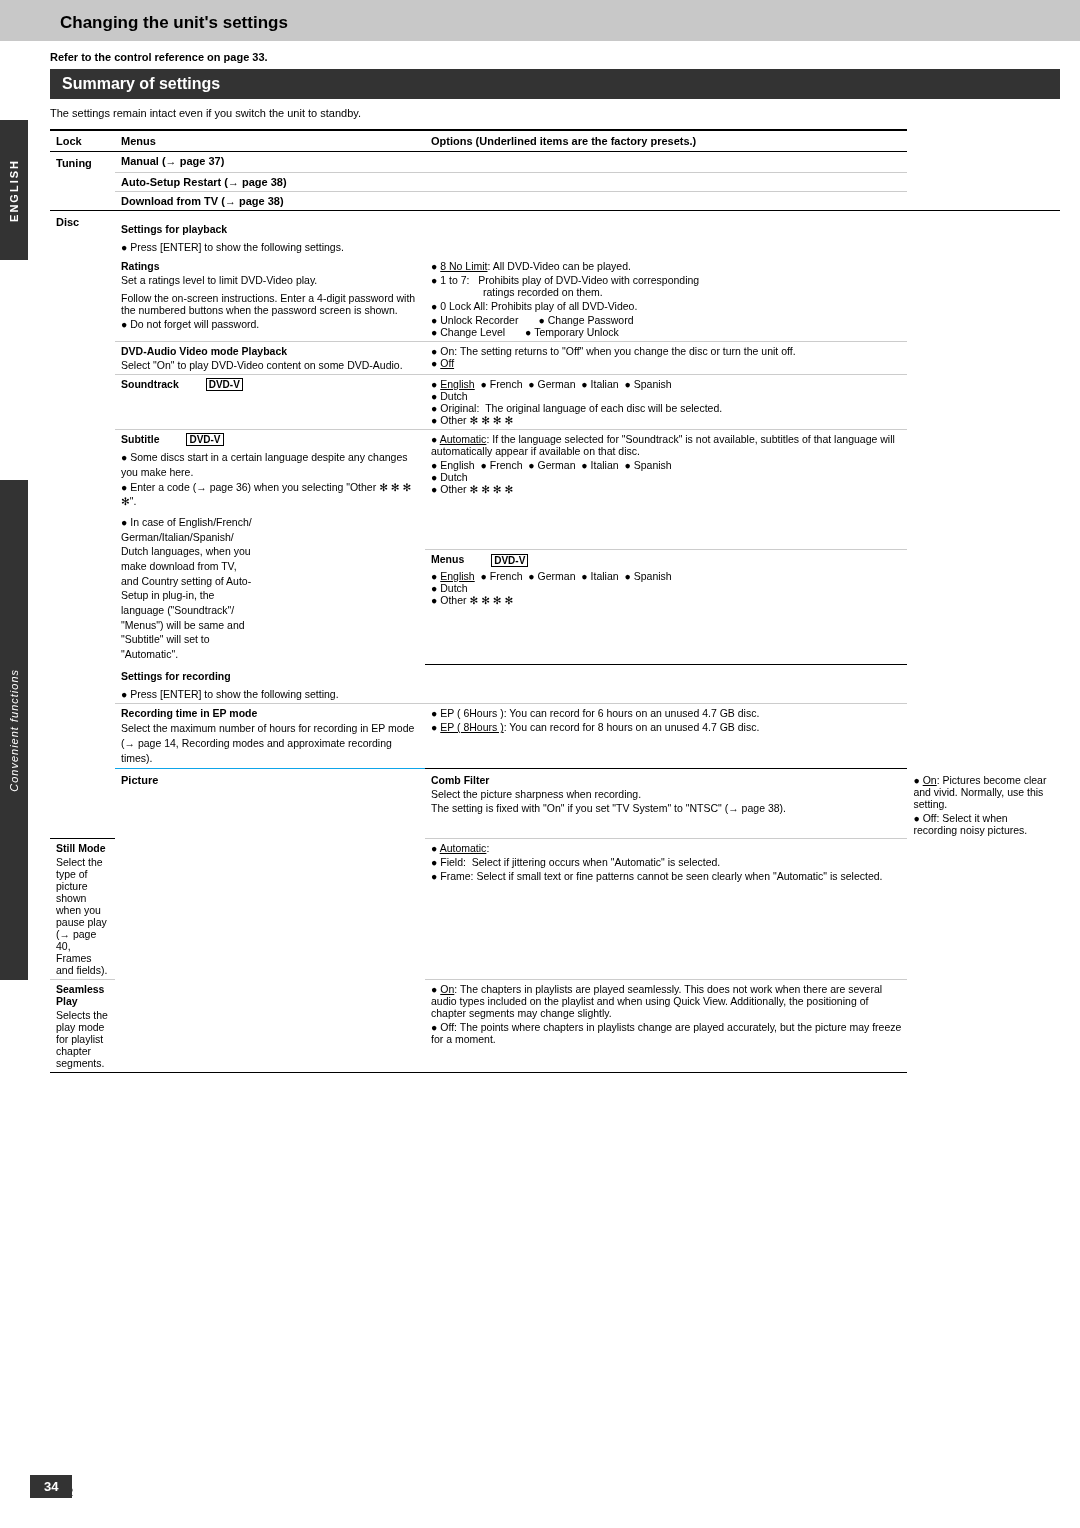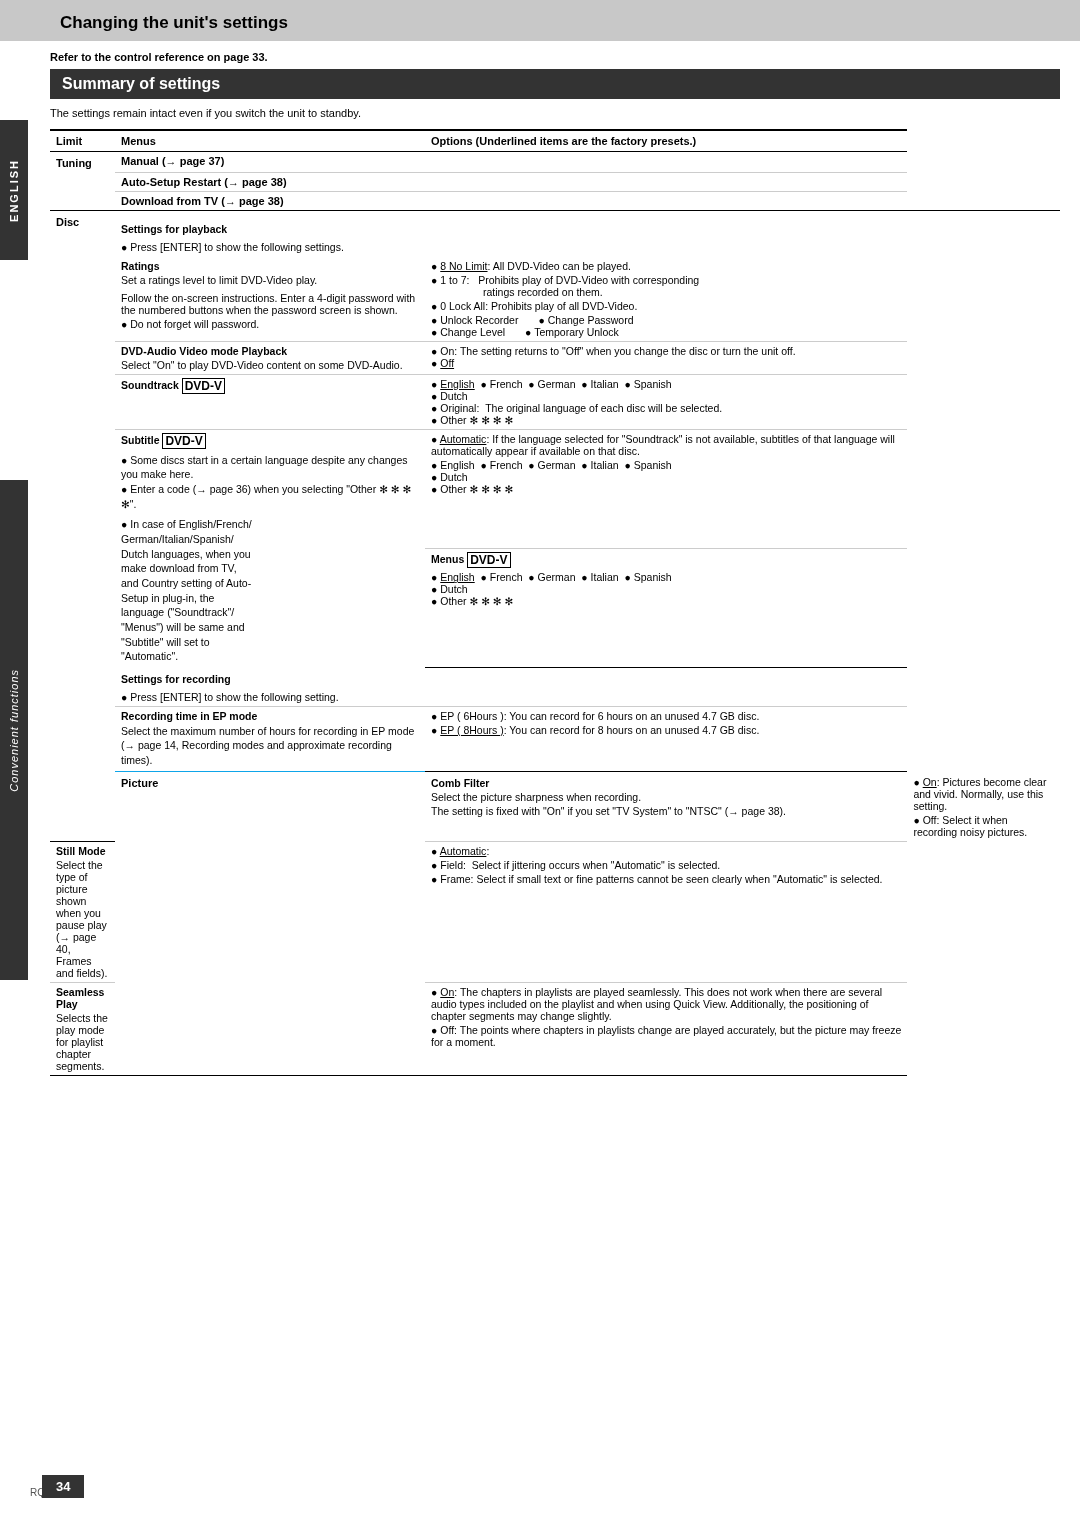--- a/index.html
+++ b/index.html
@@ -133,21 +133,20 @@
 
     
     .page-footer {
       position: absolute;
       bottom: 30px;
       left: 0;
       right: 0;
       display: flex;
       align-items: center;
       padding: 0 28px 0 30px;
-      margin-left: 12px;
     }
     .page-number-box {
       background: #333;
       color: #fff;
       font-size: 13px;
       font-weight: bold;
       padding: 4px 14px;
     }
     .model-number {
       position: absolute;
@@ -155,24 +154,25 @@
       left: 30px;
       font-size: 10px;
       color: #555;
     }
 
     .options-cell { font-size: 10.5px; }
 
     .small-badge {
       display: inline-block;
       border: 1px solid #000;
-      font-size: 12px;
+      font-size: 10px;
       font-weight: bold;
       padding: 0 2px;
       vertical-align: middle;
+      margin-left: 24px;
     }
   </style>
 </head>
 <body>
 
 <div class="side-label-english">
   <span>ENGLISH</span>
 </div>
 <div class="side-label-convenient">
   <span>Convenient functions</span>
@@ -191,21 +191,21 @@
   <p class="intro-text">The settings remain intact even if you switch the unit to standby.</p>
 
   <table class="settings-table">
     <colgroup>
       <col style="width:65px">
       <col style="width:310px">
       <col>
     </colgroup>
     <thead>
       <tr>
-        <th class="col-tabs">Limit</th>
+        <th class="col-tabs">Lock</th>
         <th class="col-menus">Menus</th>
         <th class="col-options">Options (Underlined items are the factory presets.)</th>
       </tr>
     </thead>
     <tbody>
 
       <tr>
         <td class="tab-cell" style="border-bottom:none;">Tuning</td>
         <td><span class="menu-bold">Manual (→ page 37)</span></td>
         <td></td>

